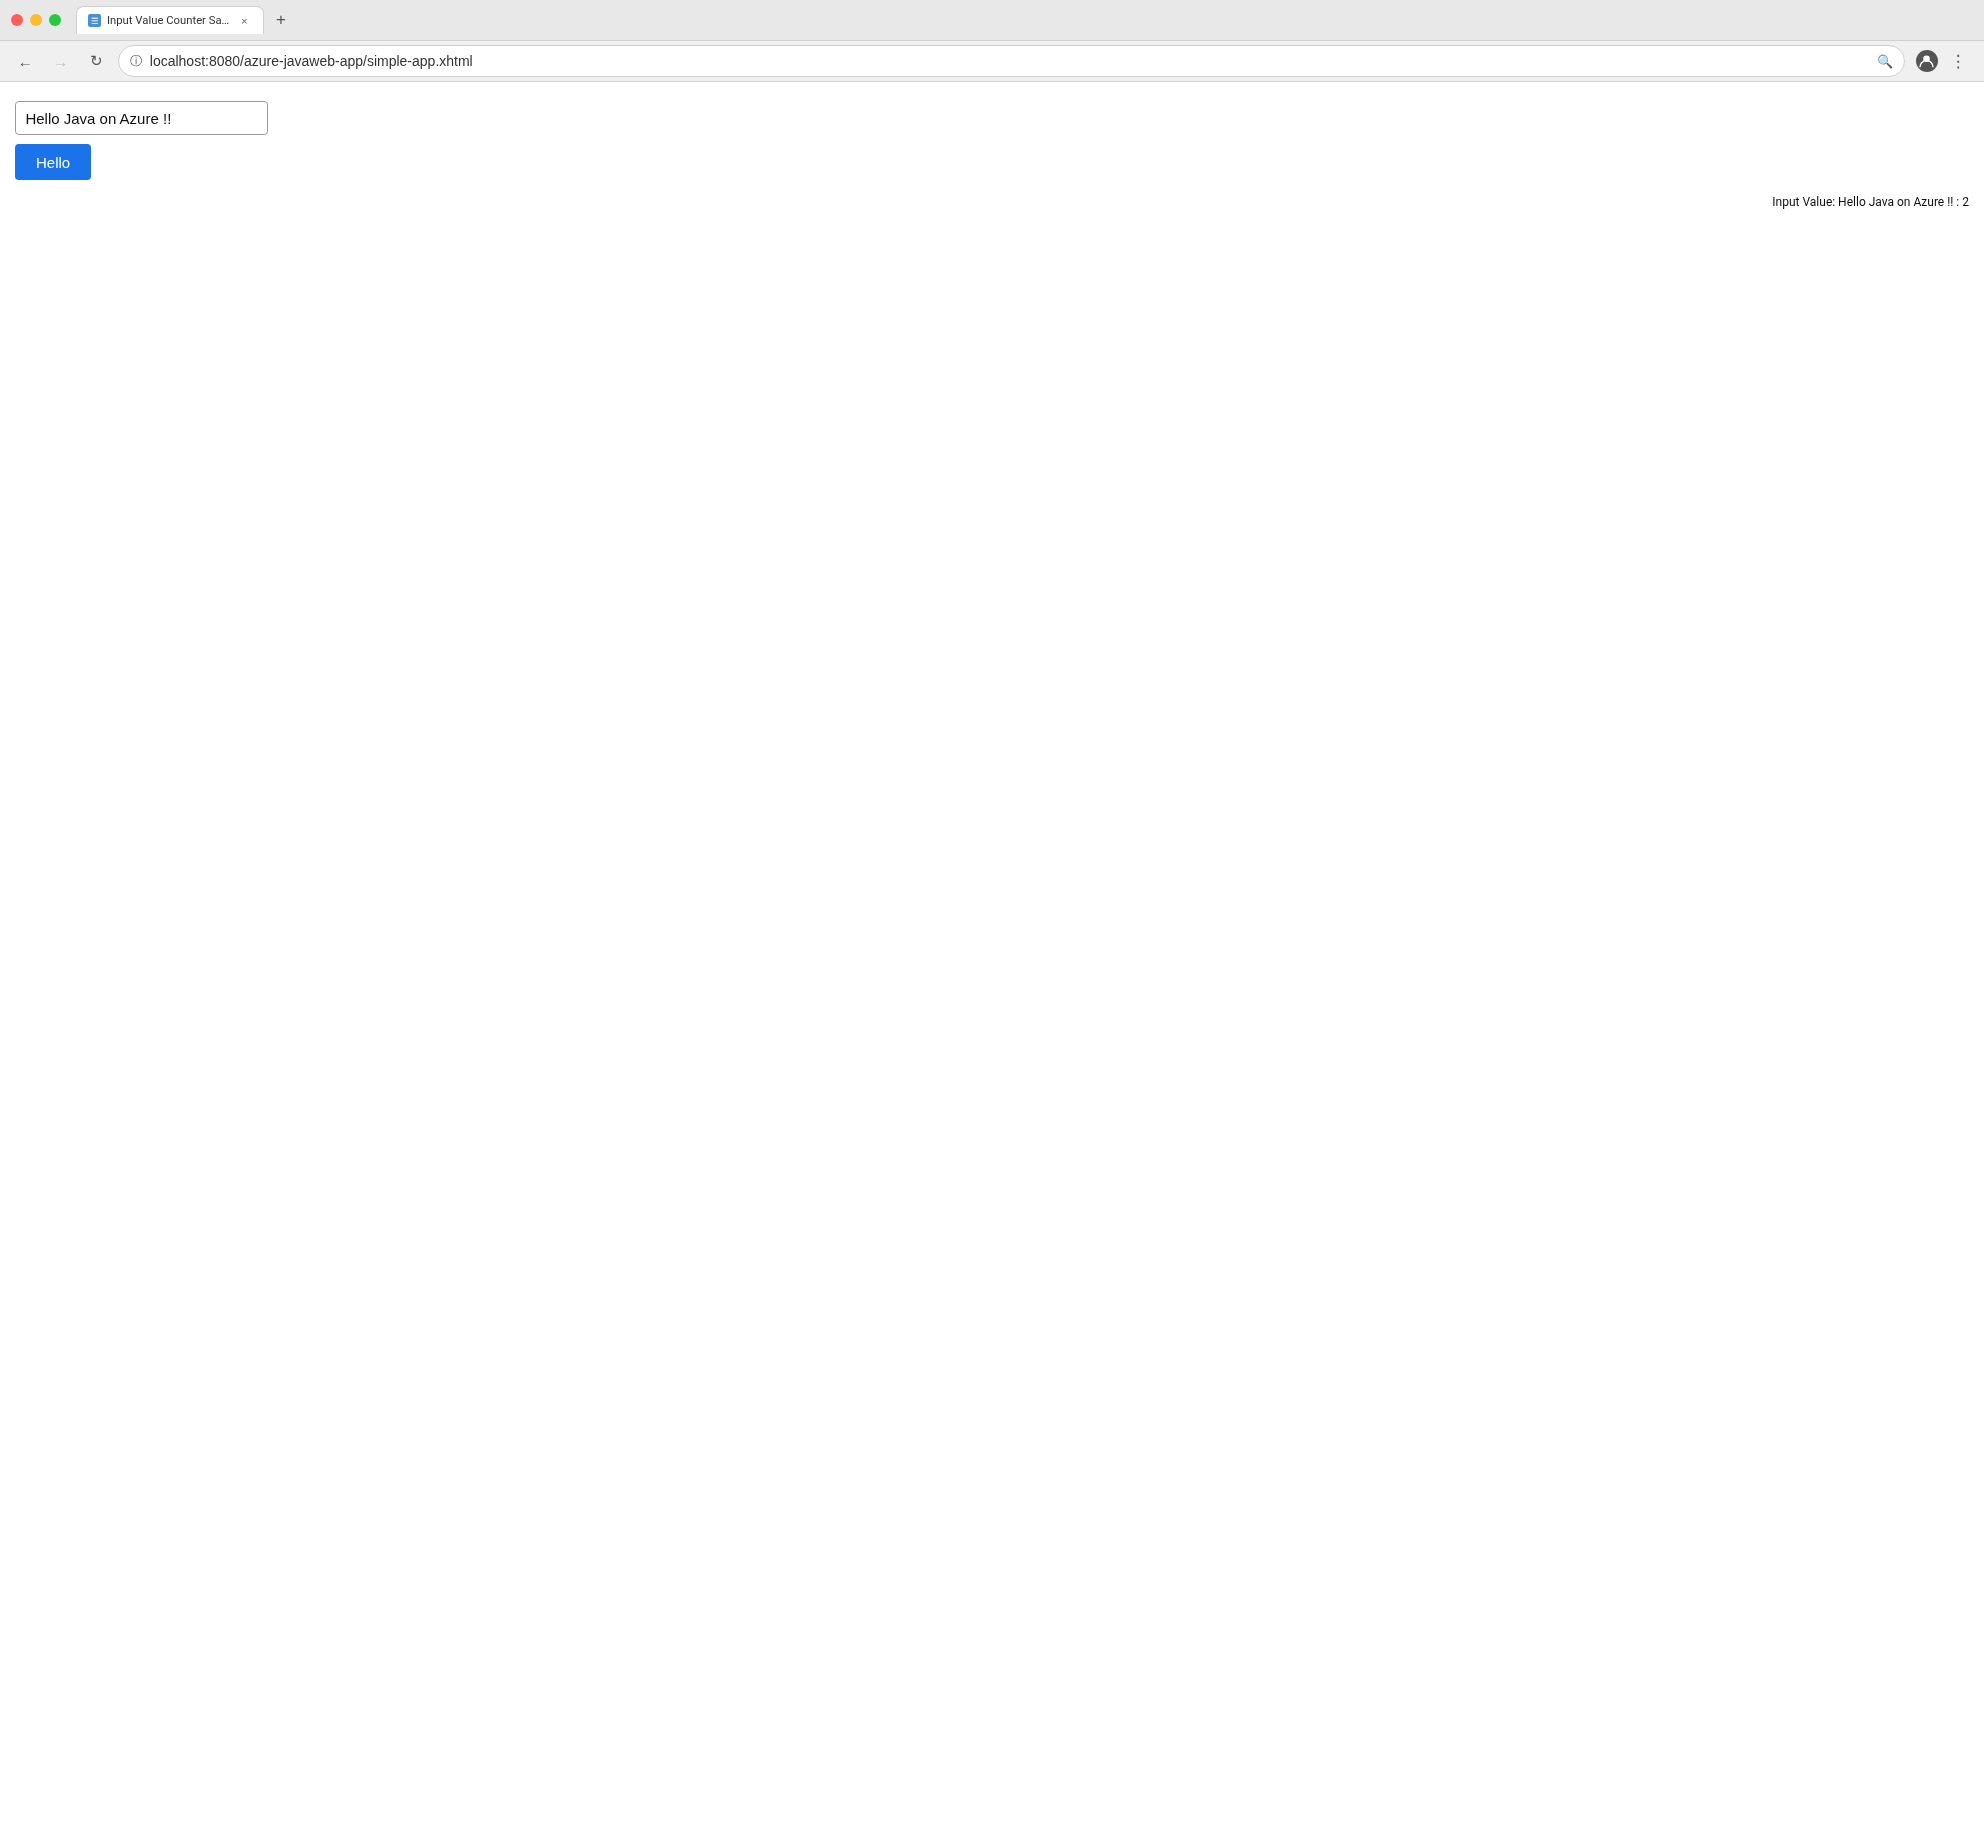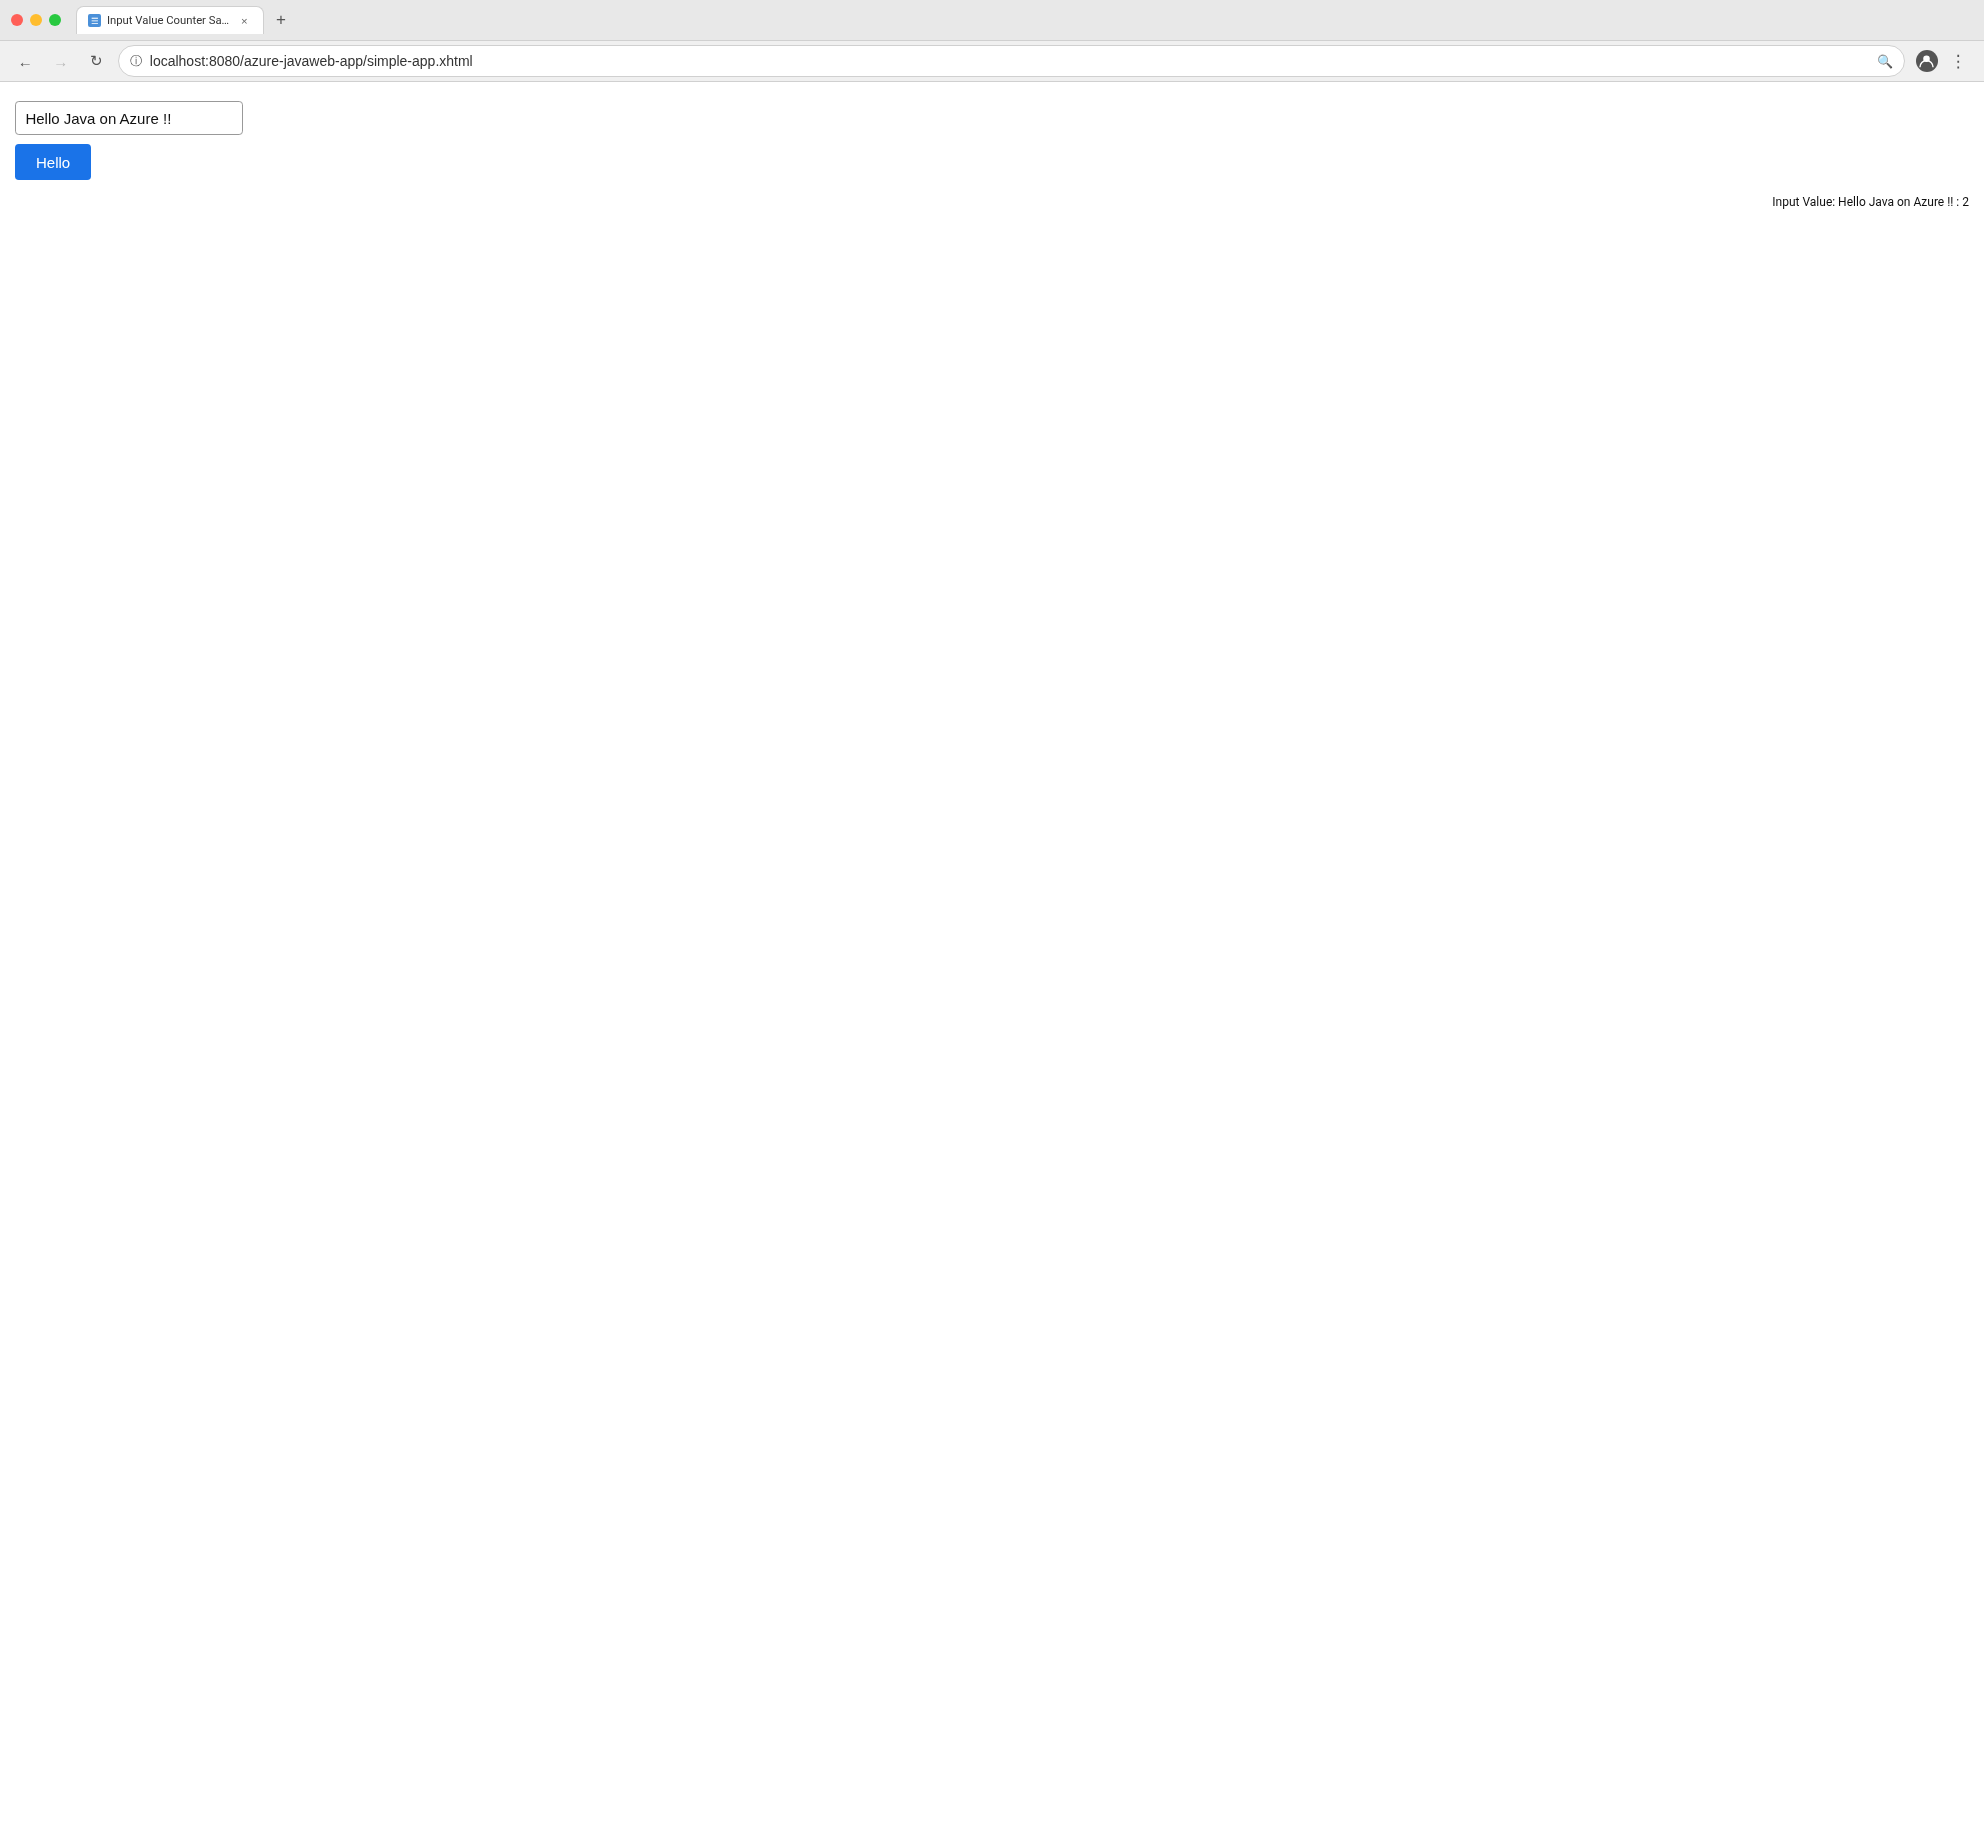--- a/index.html
+++ b/index.html
@@ -238,21 +238,21 @@
 
     .section-heading {
       font-size: 15px;
       font-weight: normal;
       color: #111;
       margin-bottom: 11.3px;
     }
 
     .text-input {
       display: block;
-      width: 228px;
+      width: 253px;
       padding: 7.5px 9.4px;
       border: 0.9px solid #999;
       border-radius: 3.8px;
       font-size: 15px;
       color: #111;
       outline: none;
       margin-bottom: 9.4px;
     }
 
     .submit-btn {

